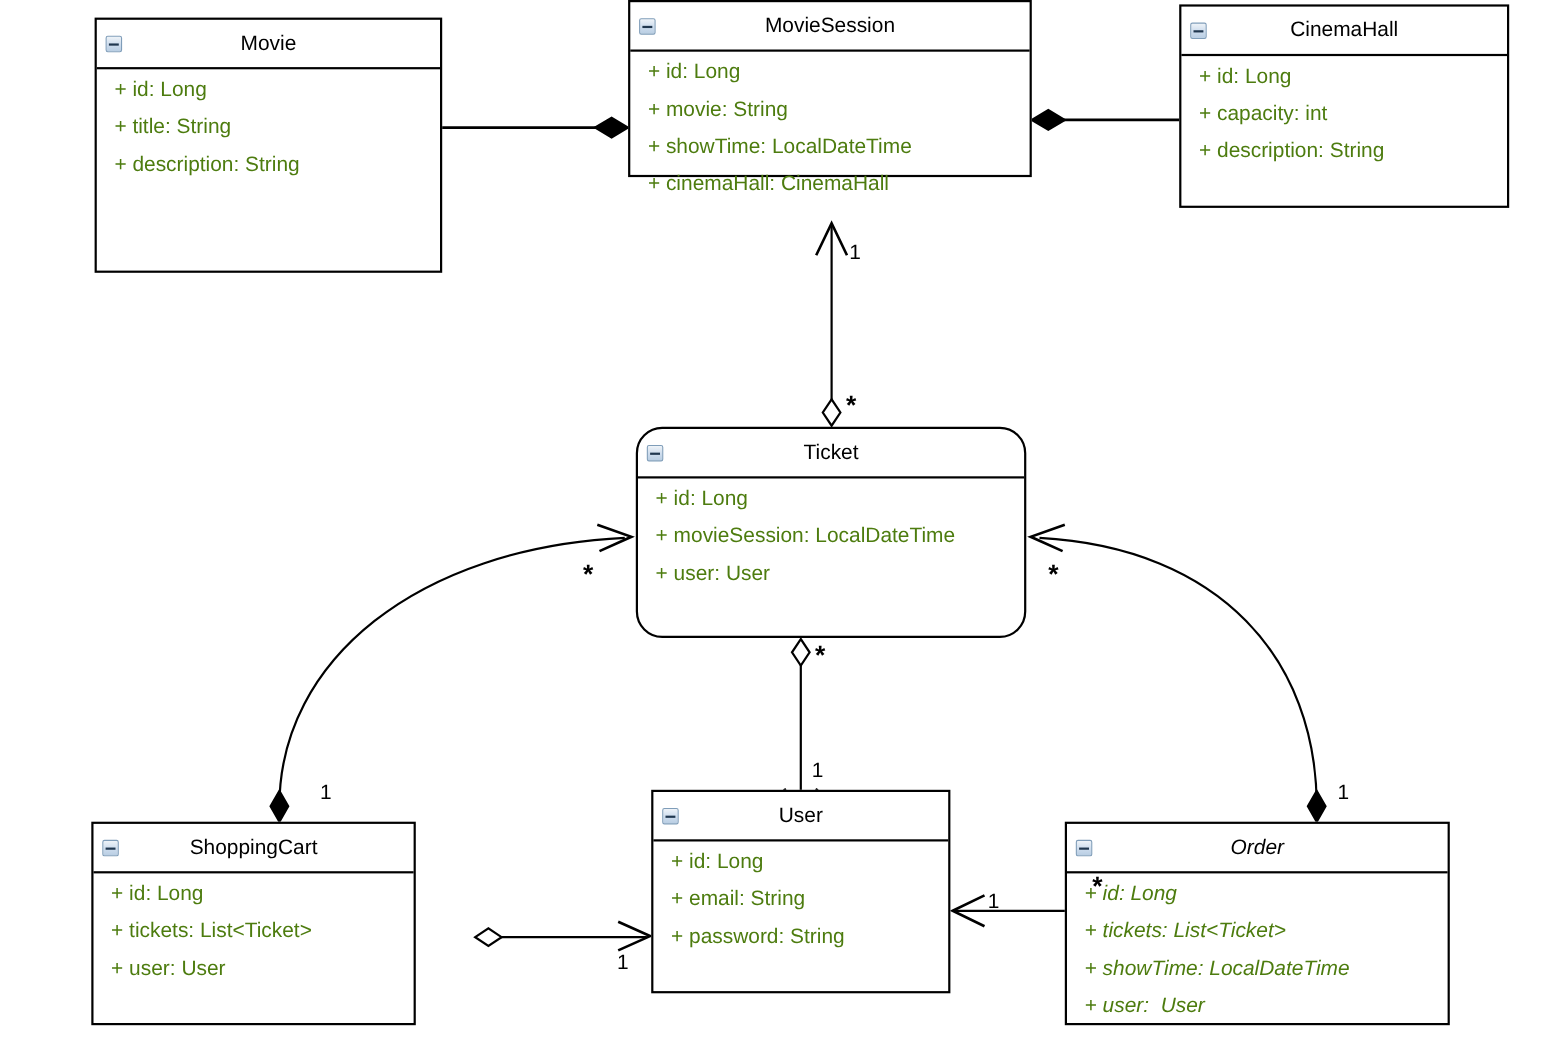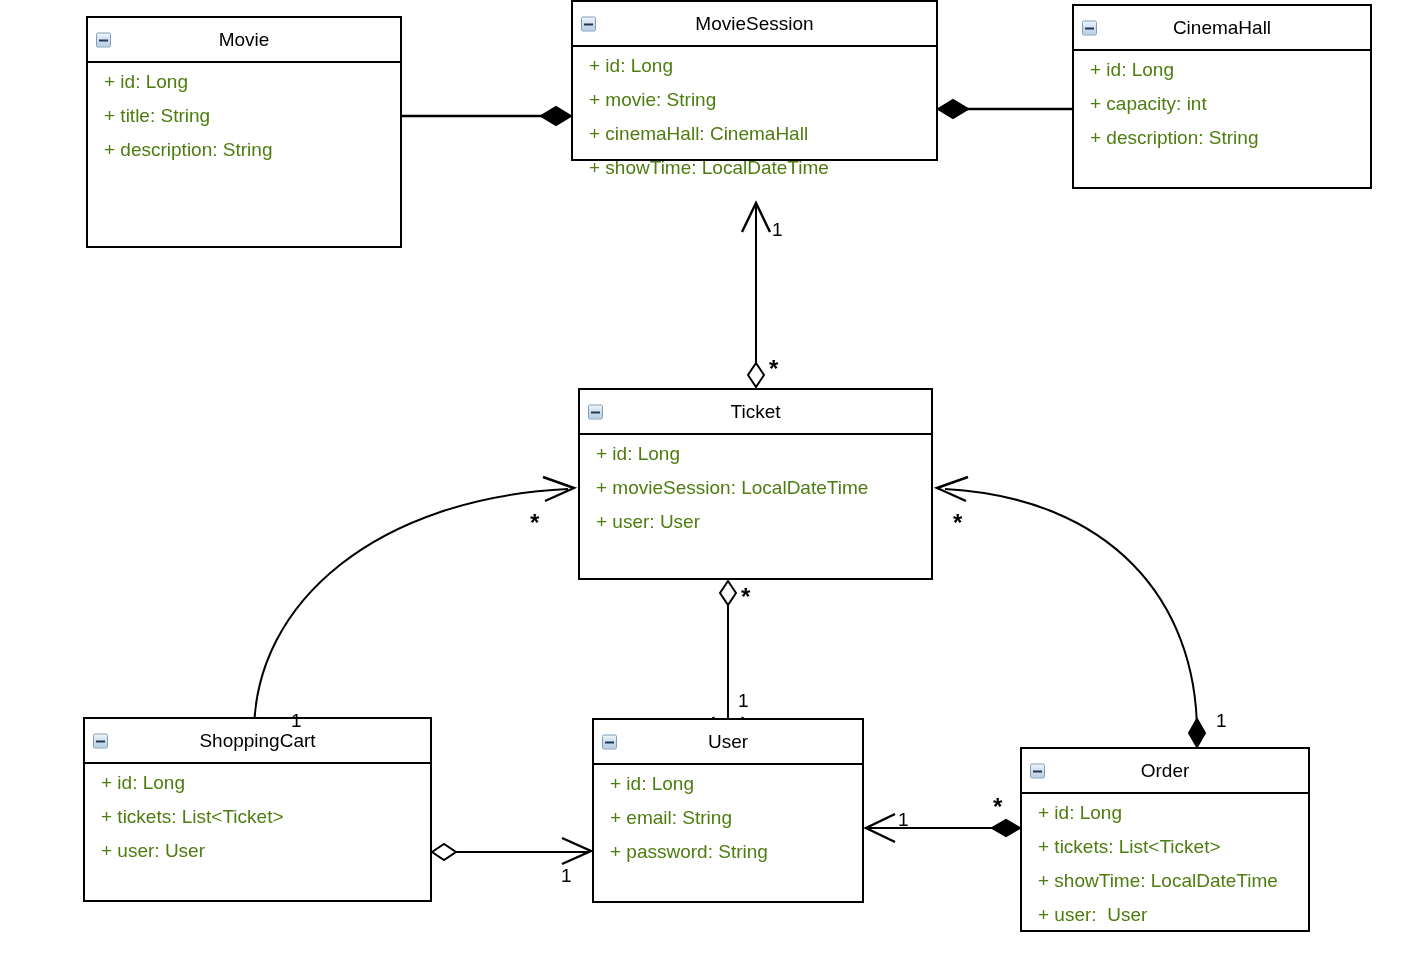--- a/index.html
+++ b/index.html
@@ -172,50 +172,50 @@
   </div>
 
   <div class="uml-class" style="left:571px; top:0; width:367px; height:161px;">
     <div class="uml-header">
       <span class="collapse-icon"></span>
       <span class="uml-title">MovieSession</span>
     </div>
     <div class="uml-attrs">
       <div class="uml-attr">+ id: Long</div>
       <div class="uml-attr">+ movie: String</div>
+      <div class="uml-attr">+ showTime: LocalDateTime</div>
       <div class="uml-attr">+ cinemaHall: CinemaHall</div>
-      <div class="uml-attr">+ showTime: LocalDateTime</div>
     </div>
   </div>
 
   <div class="uml-class" style="left:1072px; top:4px; width:300px; height:185px;">
     <div class="uml-header">
       <span class="collapse-icon"></span>
       <span class="uml-title">CinemaHall</span>
     </div>
     <div class="uml-attrs">
       <div class="uml-attr">+ id: Long</div>
       <div class="uml-attr">+ capacity: int</div>
       <div class="uml-attr">+ description: String</div>
     </div>
   </div>
 
-  <div class="uml-class" style="left:578px; top:388px; width:355px; height:192px;">
+  <div class="uml-class" style="left:578px; top:388px; width:355px; height:192px;border-radius:24px;">
     <div class="uml-header">
       <span class="collapse-icon"></span>
       <span class="uml-title">Ticket</span>
     </div>
     <div class="uml-attrs">
       <div class="uml-attr">+ id: Long</div>
       <div class="uml-attr">+ movieSession: LocalDateTime</div>
       <div class="uml-attr">+ user: User</div>
     </div>
   </div>
 
-  <div class="uml-class" style="left:83px; top:717px; width:349px; height:185px;justify-content:center;">
+  <div class="uml-class" style="left:83px; top:747px; width:295px; height:185px;justify-content:center;">
     <div class="uml-header">
       <span class="collapse-icon"></span>
       <span class="uml-title">ShoppingCart</span>
     </div>
     <div class="uml-attrs">
       <div class="uml-attr">+ id: Long</div>
       <div class="uml-attr">+ tickets: List&lt;Ticket&gt;</div>
       <div class="uml-attr">+ user: User</div>
     </div>
   </div>
@@ -225,21 +225,21 @@
       <span class="collapse-icon"></span>
       <span class="uml-title">User</span>
     </div>
     <div class="uml-attrs">
       <div class="uml-attr">+ id: Long</div>
       <div class="uml-attr">+ email: String</div>
       <div class="uml-attr">+ password: String</div>
     </div>
   </div>
 
-  <div class="uml-class" style="left:1020px; top:747px; width:290px; height:185px;">
+  <div class="uml-class" style="left:968px; top:747px; width:350px; height:185px;font-style:italic;">
     <div class="uml-header">
       <span class="collapse-icon"></span>
       <span class="uml-title">Order</span>
     </div>
     <div class="uml-attrs">
       <div class="uml-attr">+ id: Long</div>
       <div class="uml-attr">+ tickets: List&lt;Ticket&gt;</div>
       <div class="uml-attr">+ showTime: LocalDateTime</div>
       <div class="uml-attr">+ user:  User</div>
     </div>

